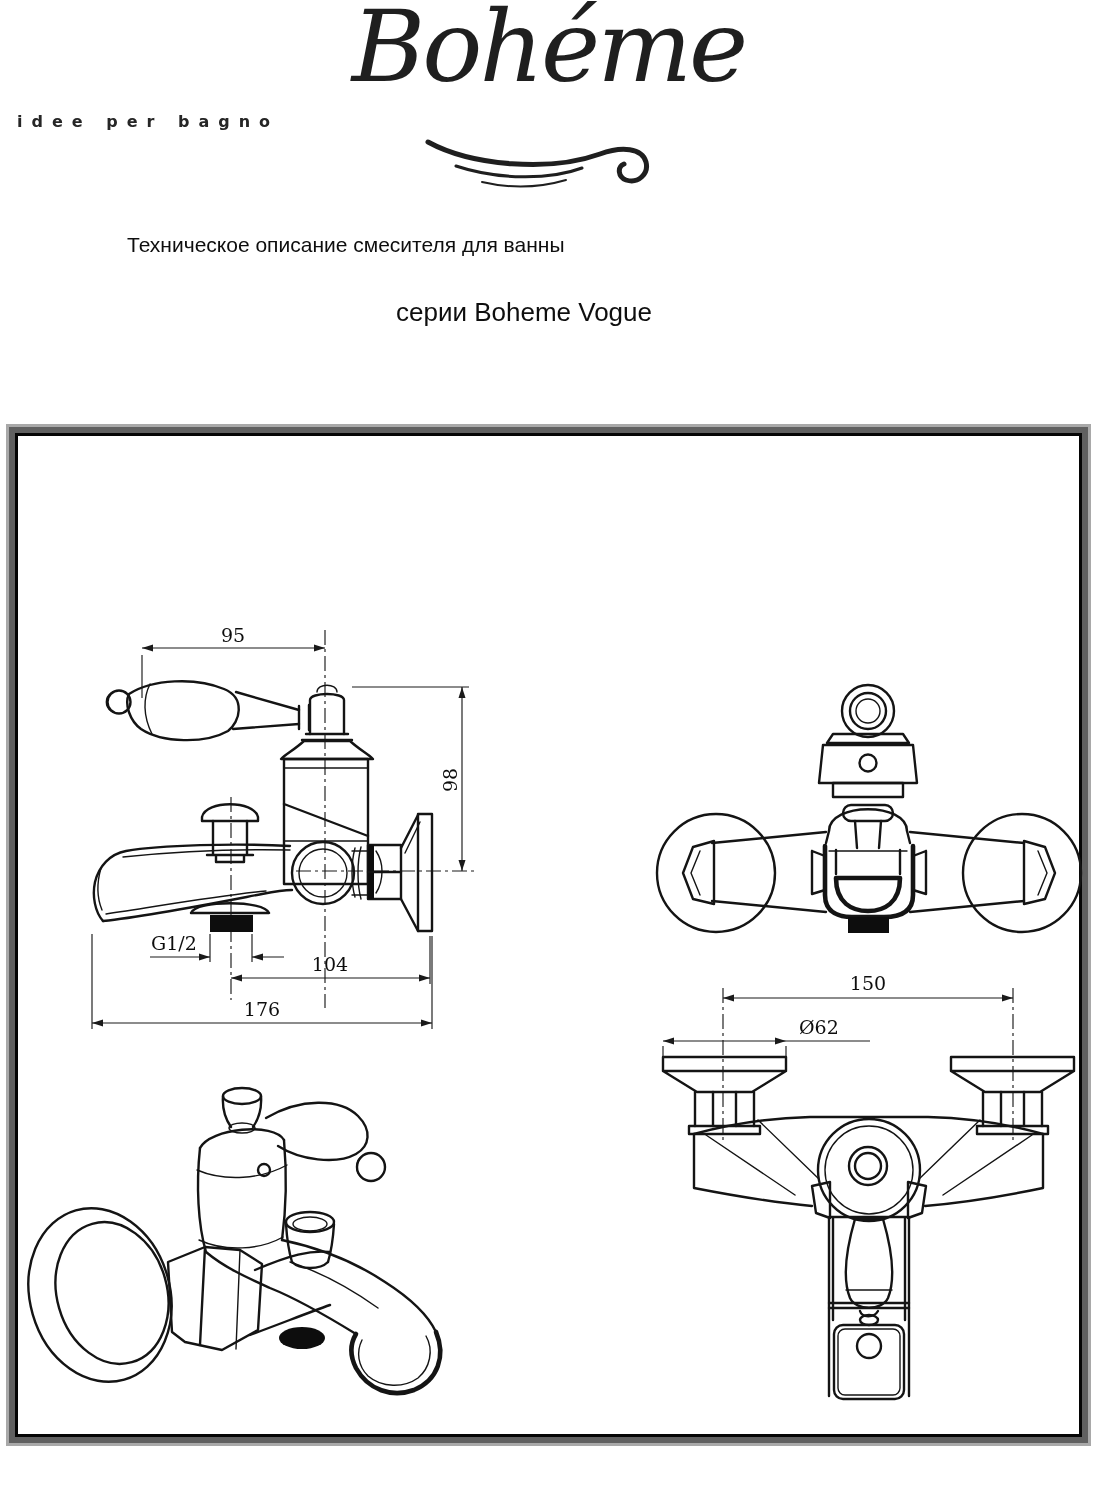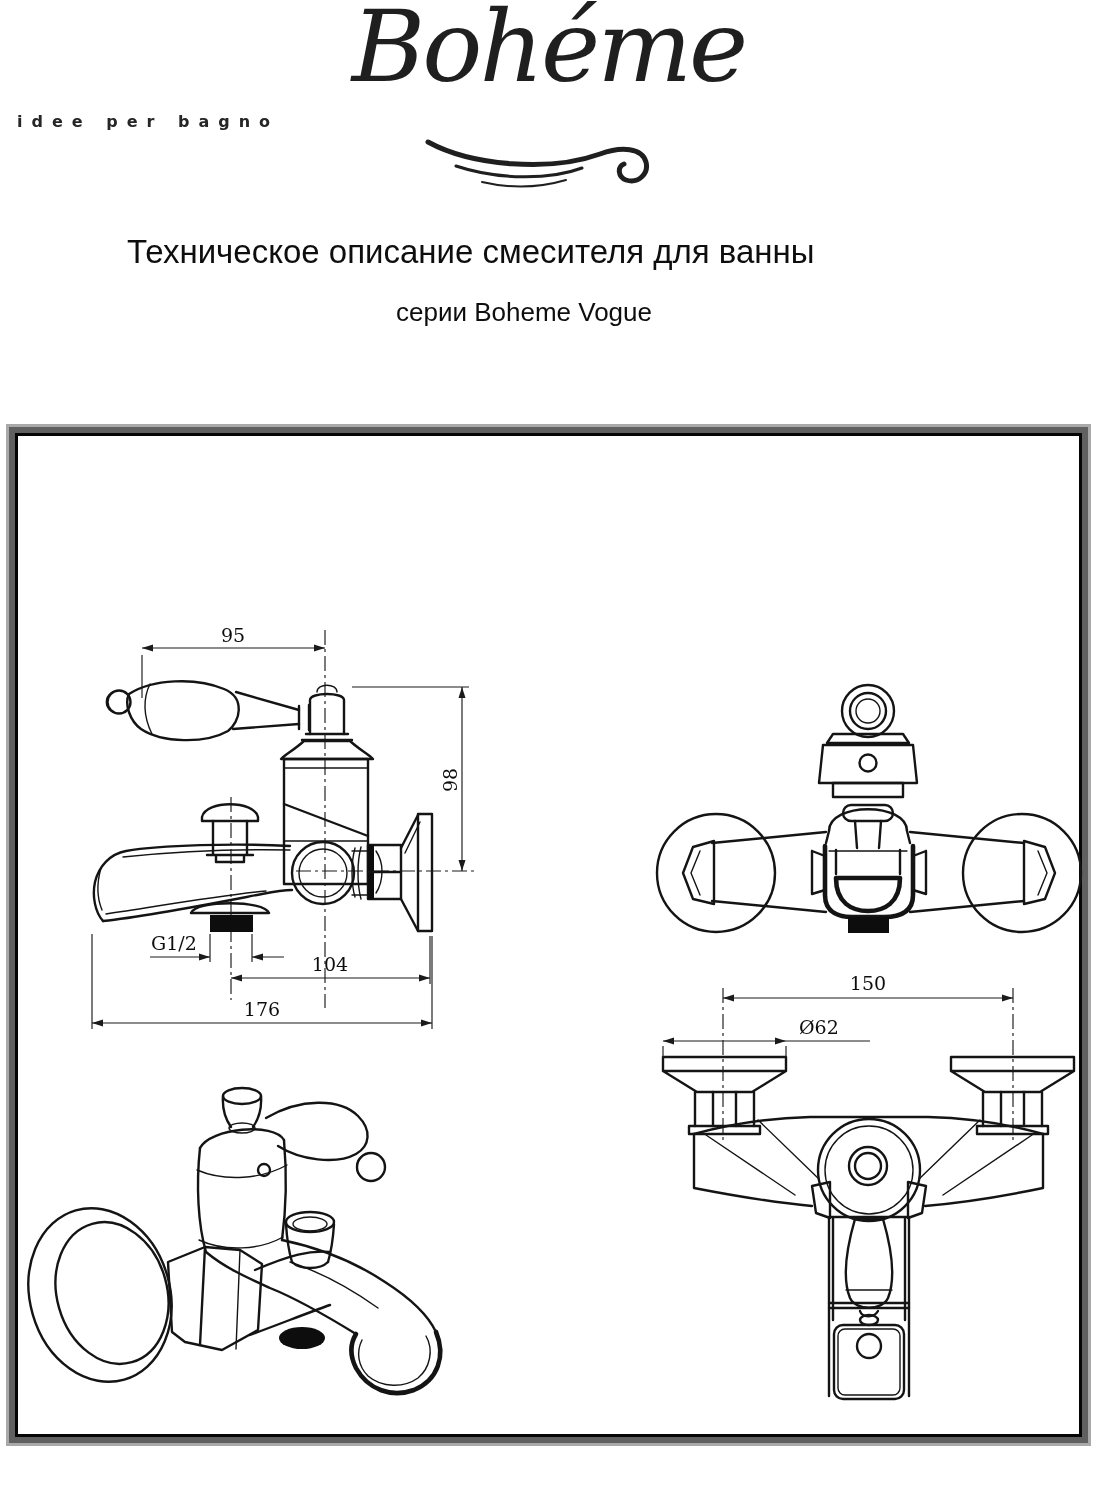--- a/index.html
+++ b/index.html
@@ -9,21 +9,21 @@
   
   .brand{position:absolute;top:-6px;left:0;width:100%;text-align:center;
          font-family:"DejaVu Serif",serif;font-style:italic;font-weight:400;
          font-size:100px;line-height:1.05;color:#1f1f1f;letter-spacing:-3px}
   .tagline{position:absolute;top:112px;left:8px;width:100%;text-align:left;
            font-family:"DejaVu Sans",sans-serif;font-weight:bold;font-size:16px;
            letter-spacing:9px;text-indent:9px;color:#262626}
   .flourish{position:absolute;top:136px;left:420px;width:260px;height:56px}
 
   
-  .title-line1{position:absolute;top:233px;left:127px;font-size:33px;white-space:nowrap}
+  .title-line1{position:absolute;top:233px;left:127px;font-size:21px;white-space:nowrap}
   .title-line2{position:absolute;top:297px;left:396px;font-size:26px;white-space:nowrap}
 
   
   .frame{position:absolute;left:6px;top:424px;width:1085px;height:1022px;
          box-sizing:border-box;border:3px solid #a9a9a9}
   .frame-mid{position:absolute;inset:0;border:6px solid #606060}
   .frame-in{position:absolute;inset:0;border:3px solid #050505;background:#fff}
 
   svg.view{position:absolute;overflow:visible}
   #svg-side {left:80px; top:625px; width:400px;height:420px}

